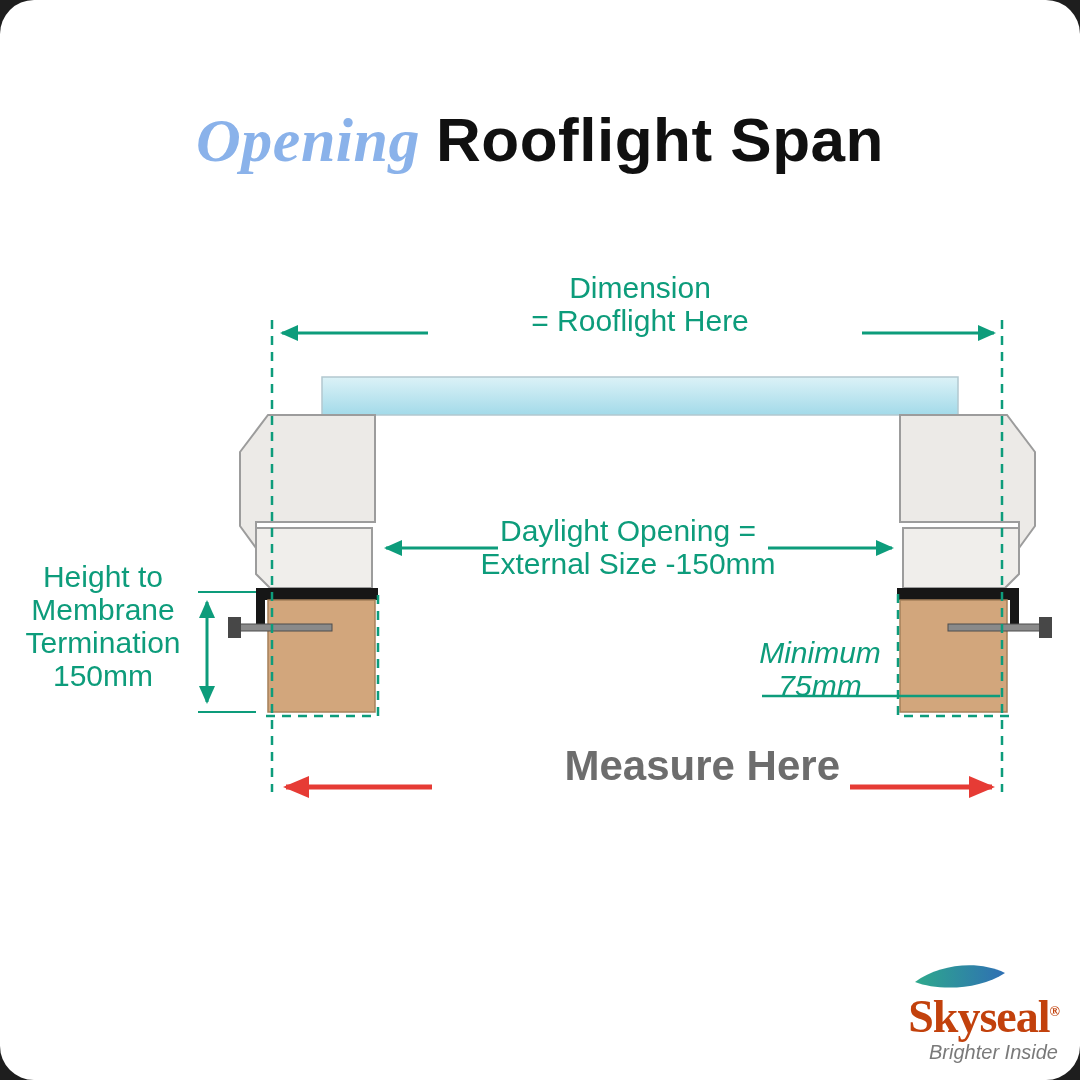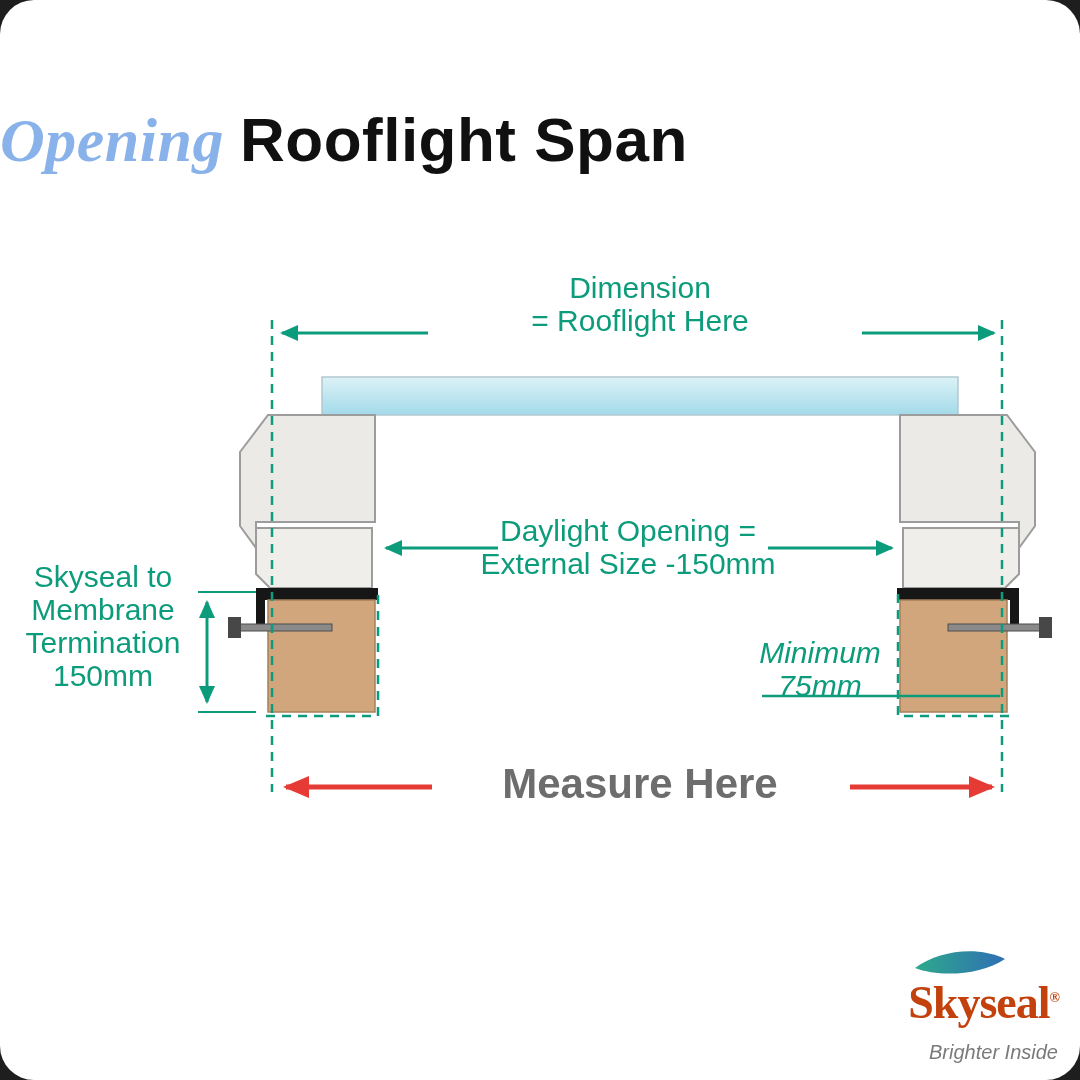--- a/index.html
+++ b/index.html
@@ -13,58 +13,58 @@
     position:relative; width:1080px; height:1080px;
     background:#ffffff; overflow:hidden;
   }
   .corner-mask {
     position:absolute; inset:0; border-radius:34px;
     box-shadow:0 0 0 90px #1e1e1e;
     pointer-events:none; z-index:60;
   }
   .title {
     position:absolute; top:104px; left:0; width:100%;
-    text-align:left; font-size:62px; color:#101010;
+    text-align:center; font-size:62px; color:#101010;
     font-weight:600; letter-spacing:0.5px; z-index:10;
   }
   .title-accent {
     font-family:"Liberation Serif", serif;
     font-style:italic; font-weight:700;
     color:#8ab2ea; margin-right:16px;
   }
   svg.diagram { position:absolute; left:0; top:0; z-index:5; }
   .label {
     position:absolute; color:#0d9c7b;
     font-size:30px; line-height:33px; text-align:center;
     font-weight:500; z-index:12; white-space:nowrap;
   }
   .label div { white-space:nowrap; }
   .ext-label   { left:340px; top:271px; width:600px; }
   .day-label   { left:408px; top:514px; width:440px; }
   .height-label{ left:8px;  top:560px; width:190px; }
   .min-label   { left:720px; top:636px; width:200px;font-style:italic; }
   .measure-label {
-    position:absolute; left:440px; top:760px; width:400px;
-    text-align:center; font-size:42px; font-weight:700;
+    position:absolute; left:440px; top:742px; width:400px;
+    text-align:right; font-size:42px; font-weight:700;
     color:#6d6d6d; z-index:12;
   }
   .logo {
     position:absolute; right:20px; bottom:16px; width:280px;
     text-align:right; z-index:12;
   }
   .logo-leaf { display:block; margin-left:auto; margin-right:52px; }
   .logo-name {
     font-family:"Liberation Serif", serif;
     font-weight:700; font-size:46px; color:#c2410c;
     letter-spacing:-1px; line-height:44px;
   }
   .logo-name .reg { font-size:14px; vertical-align:super; letter-spacing:0; }
   .logo-tagline {
     font-style:italic; font-size:20px; color:#7a7a7a;
-    margin-top:16px; margin-right:2px;
+    margin-top:2px; margin-right:2px;
   }
 </style>
 </head>
 <body>
 
 <div class="canvas">
 
   <h1 class="title"><span class="title-accent">Opening</span><span class="title-rest">Rooflight Span</span></h1>
 
   <svg class="diagram" width="1080" height="1080" viewBox="0 0 1080 1080">
@@ -137,21 +137,21 @@
     <div>Dimension</div>
     <div>= Rooflight Here</div>
   </div>
 
   <div class="label day-label">
     <div>Daylight Opening =</div>
     <div>External Size  -150mm</div>
   </div>
 
   <div class="label height-label">
-    <div>Skyseal to</div>
+    <div>Height to</div>
     <div>Membrane</div>
     <div>Termination</div>
     <div>150mm</div>
   </div>
 
   <div class="label min-label">
     <div>Minimum</div>
     <div>75mm</div>
   </div>
 

